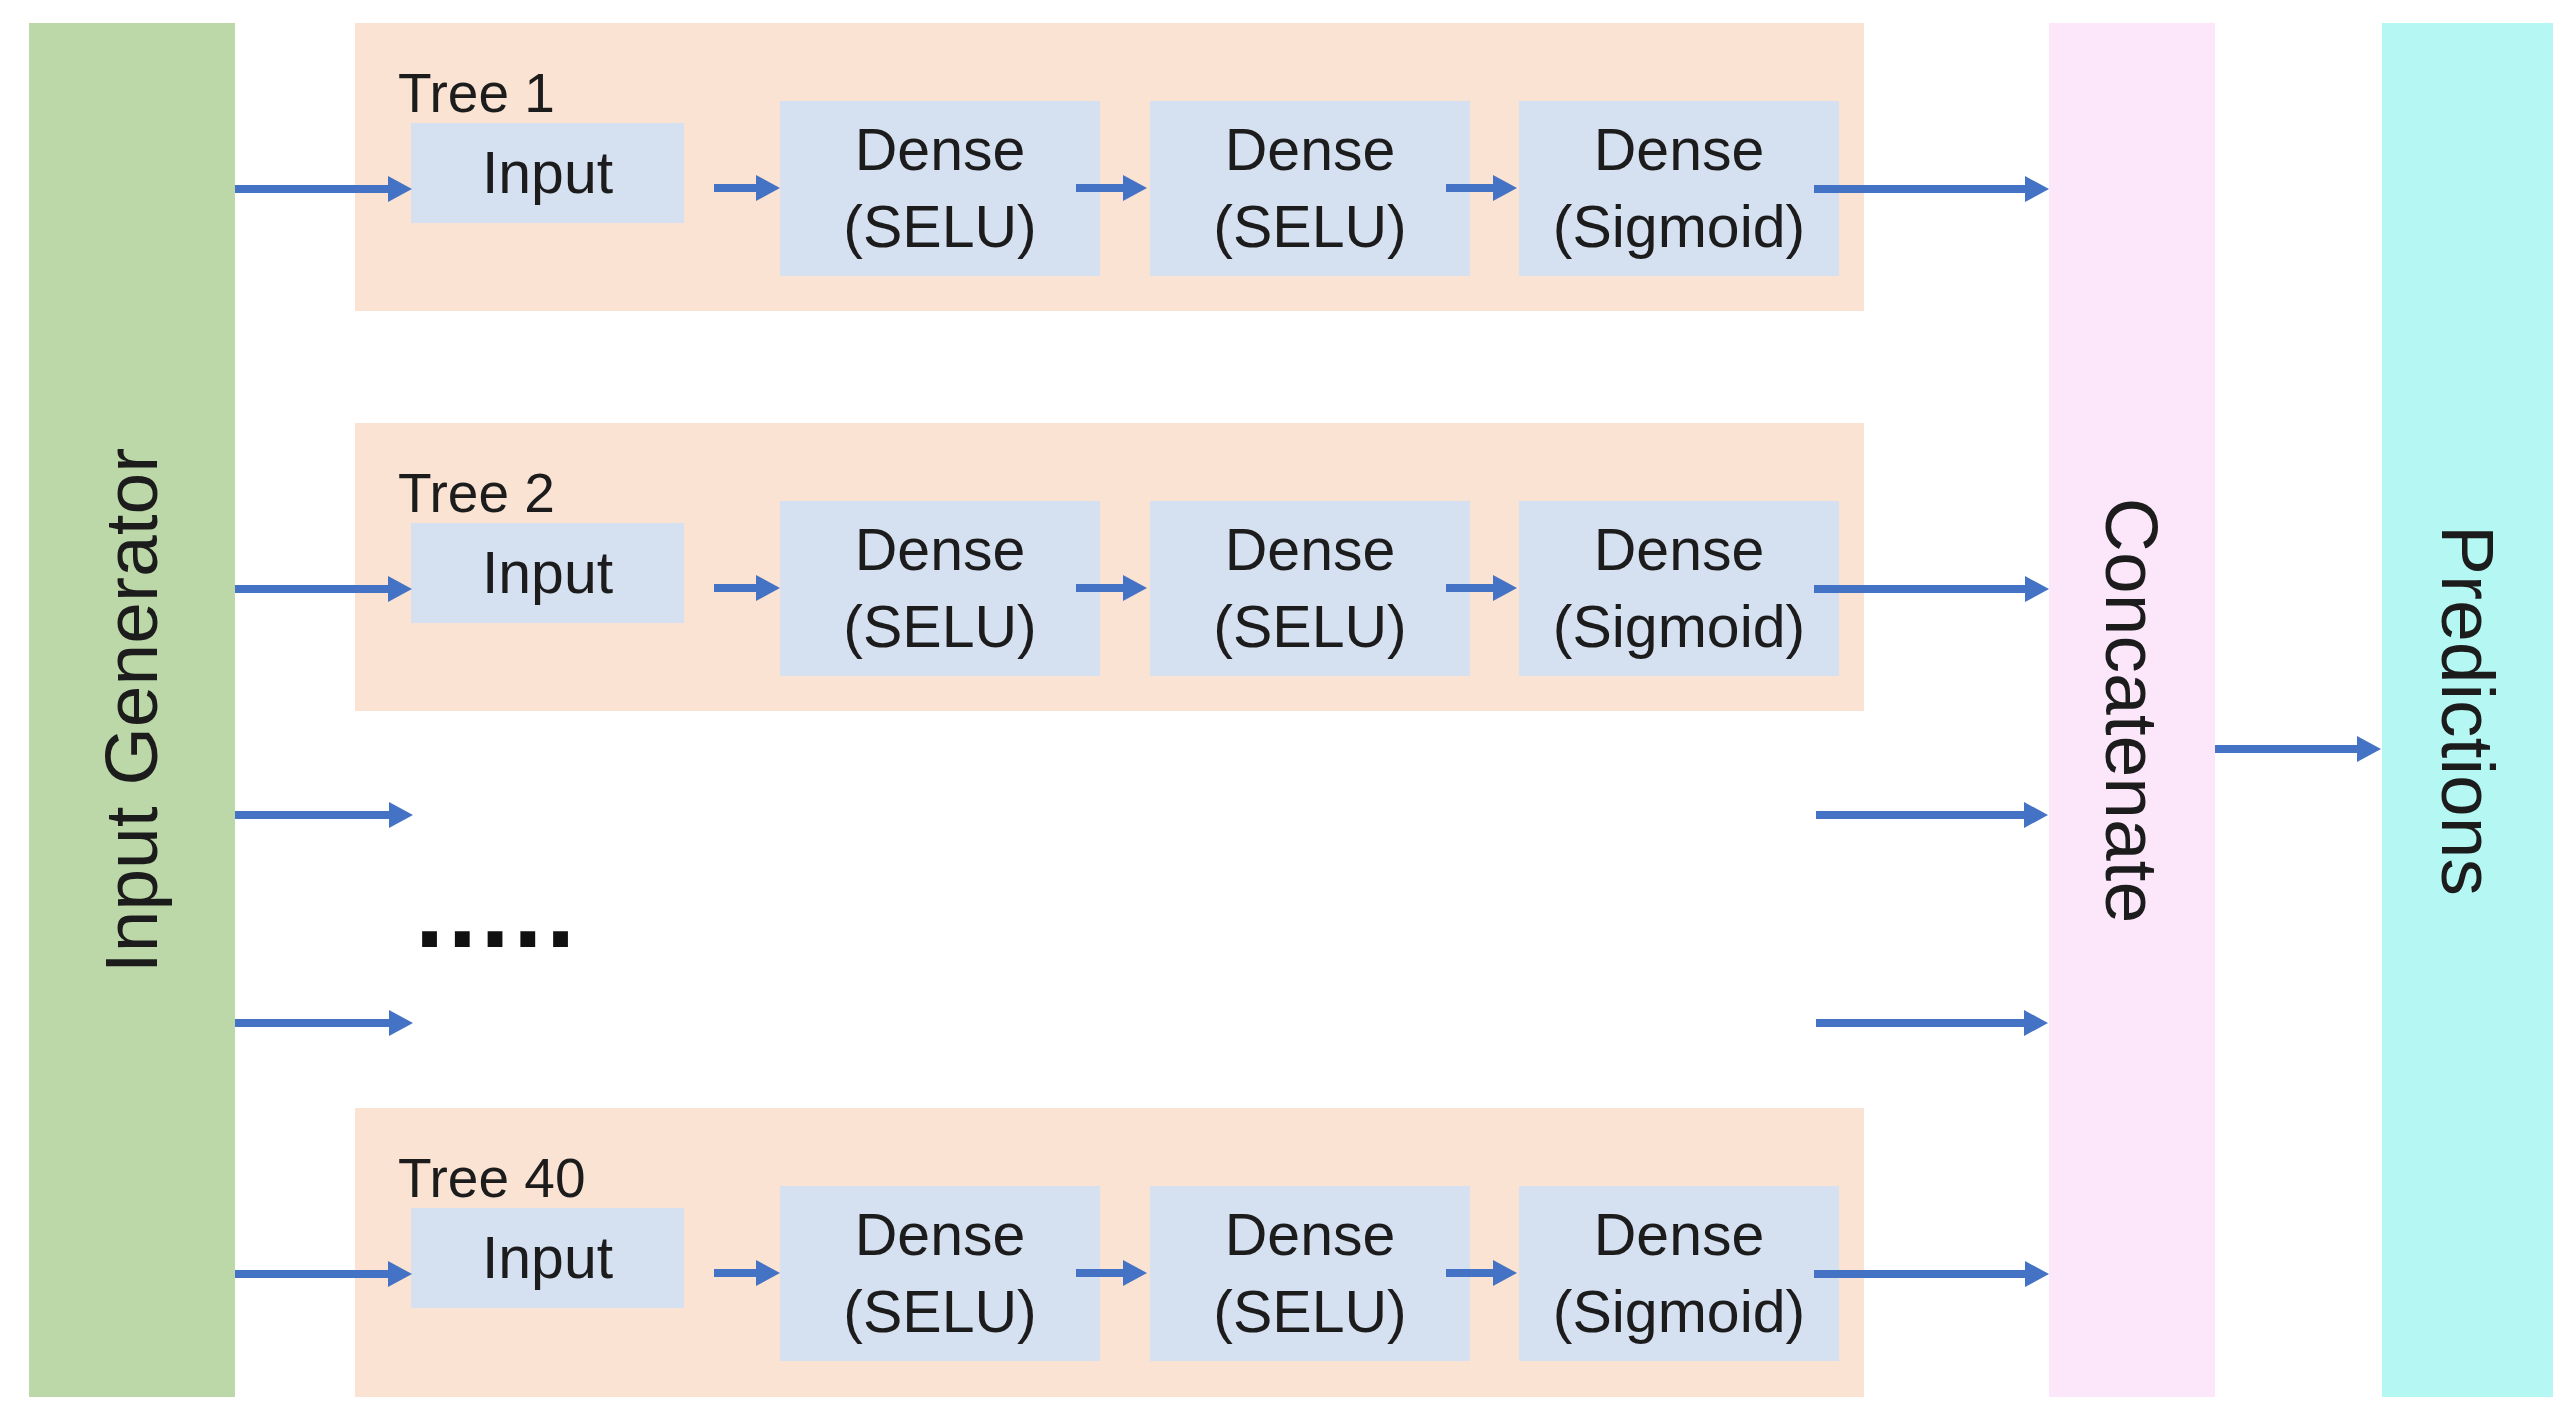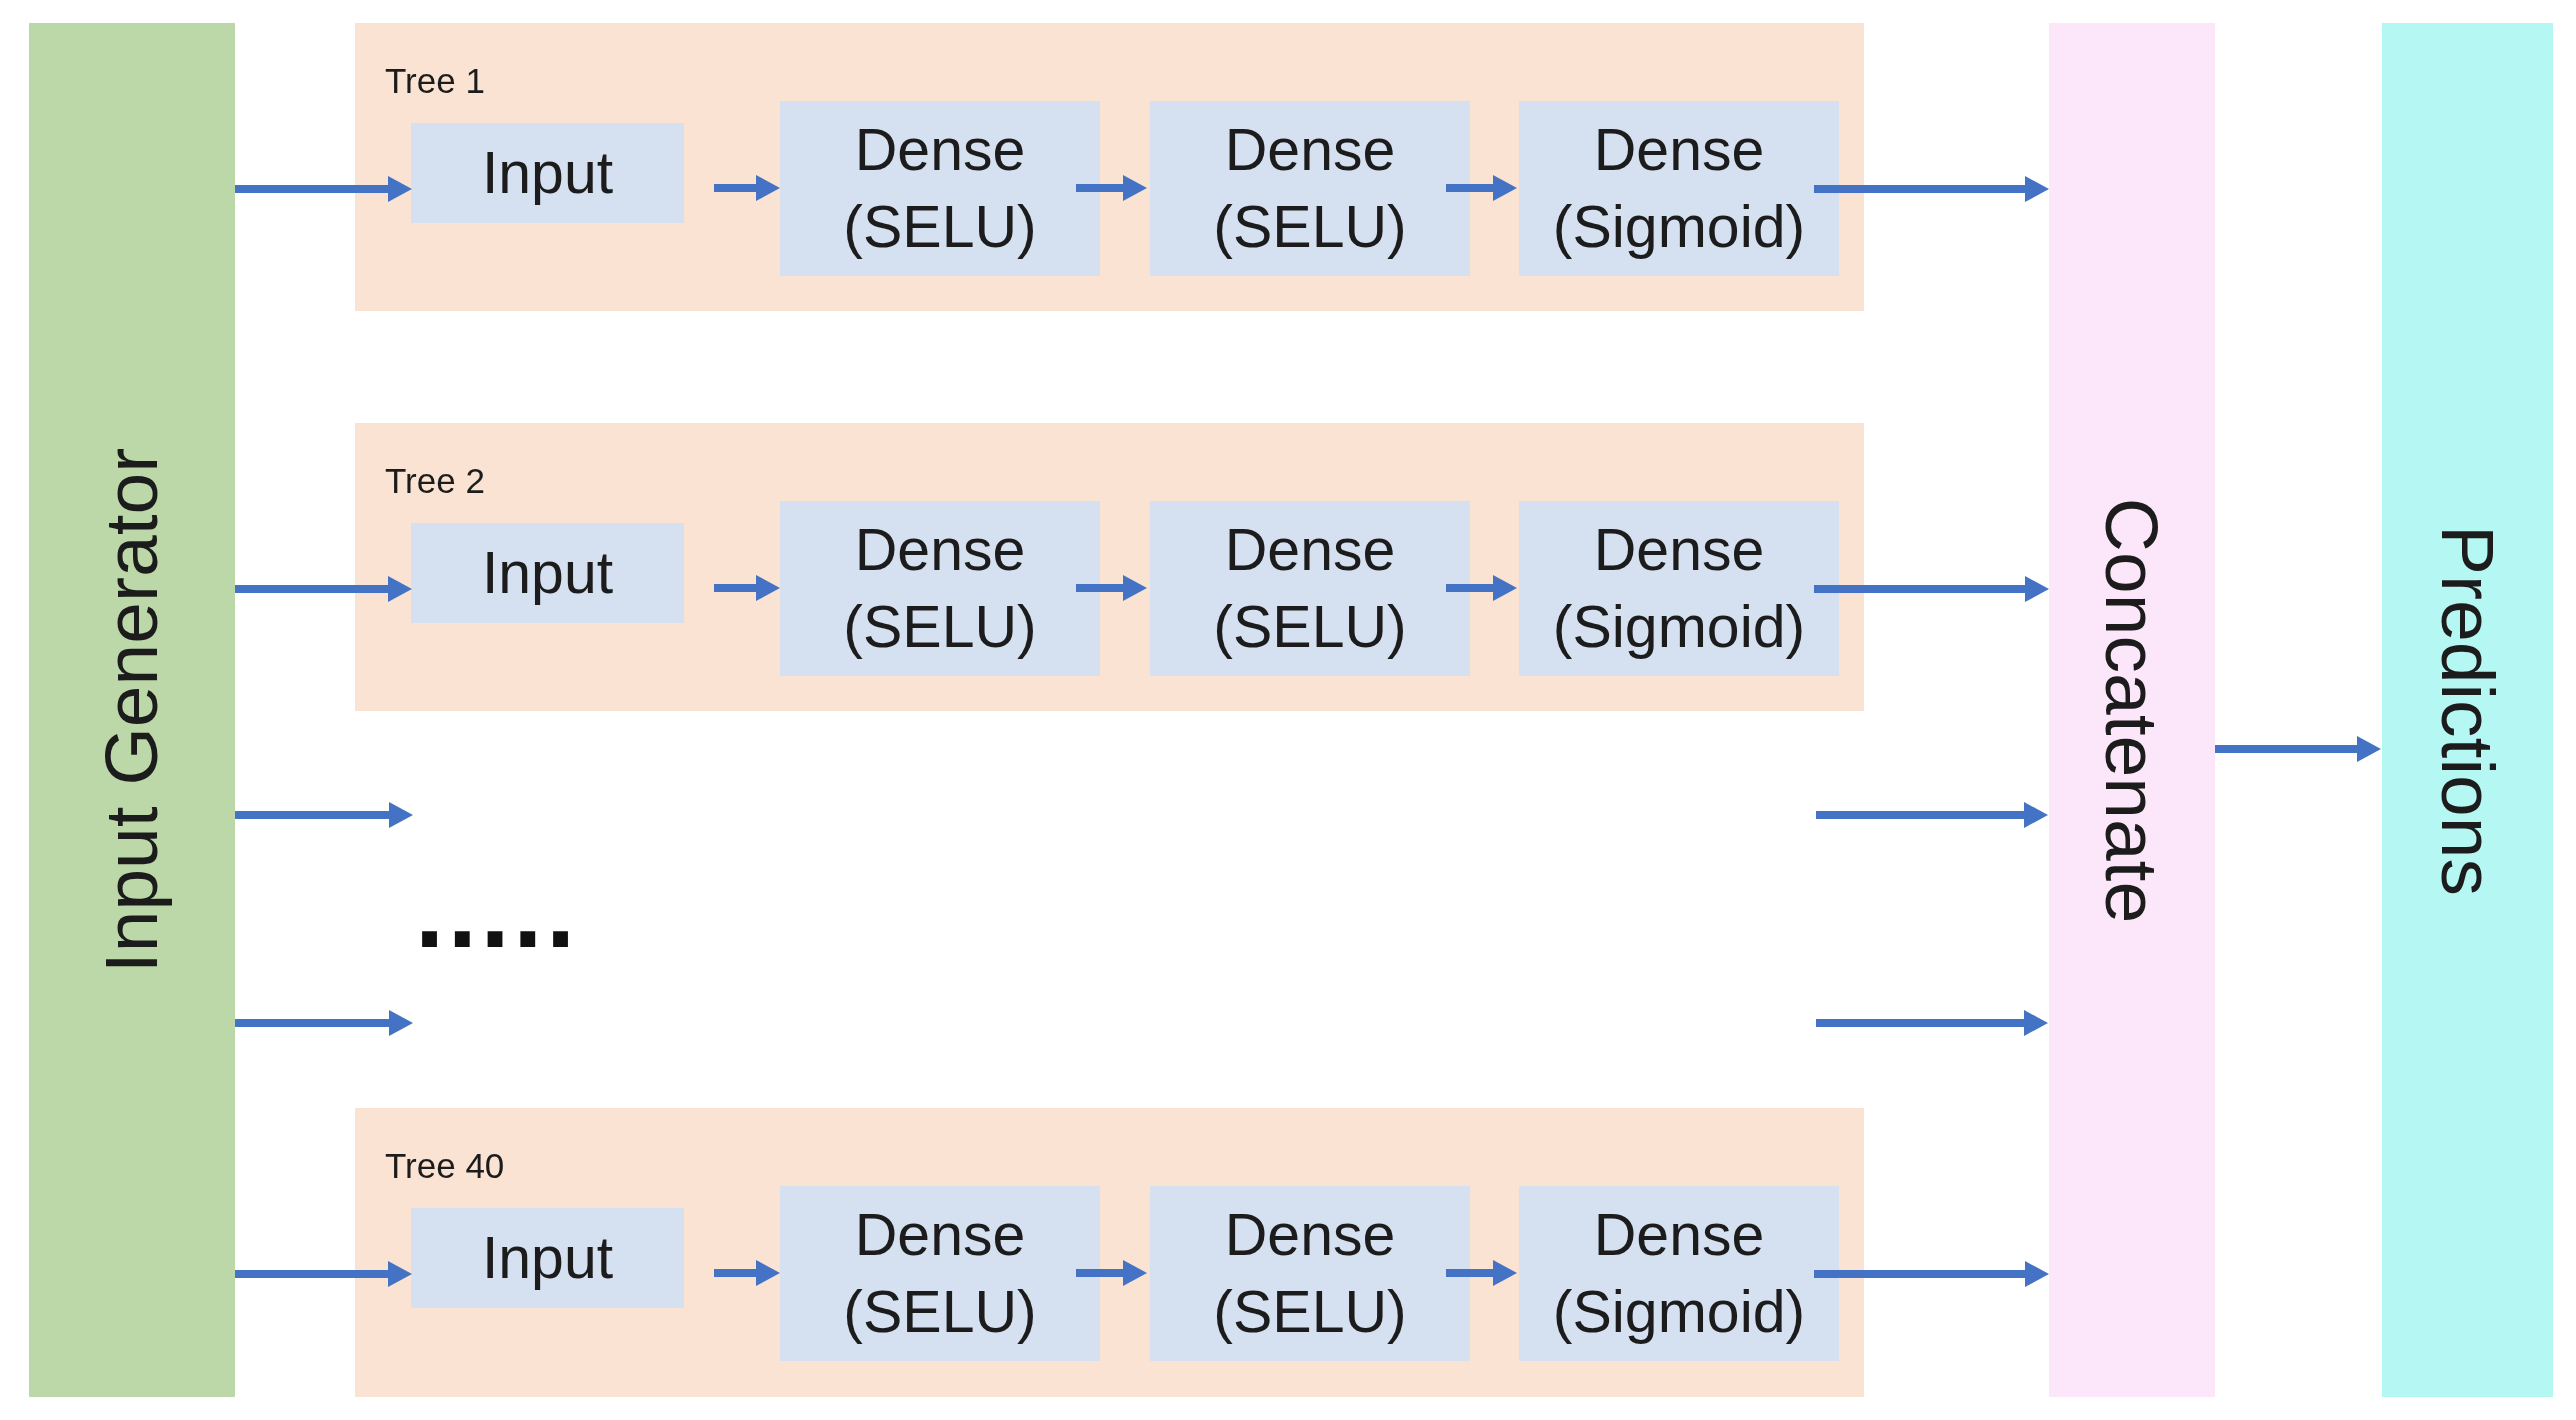--- a/index.html
+++ b/index.html
@@ -40,22 +40,22 @@
 
   
   .tree{
     position:absolute;
     left:355px;width:1509px;
     background:var(--tree-panel);
   }
   .tree-title{
     position:absolute;
     left:27px;top:19.6px;
-    margin:3px;
-    font-size:35px;
+    margin:16px;
+    font-size:55px;
     font-weight:400;
     line-height:69px;
     color:var(--text);
   }
   .node{
     position:absolute;
     background:var(--node);
     display:flex;align-items:center;justify-content:center;
     text-align:center;
     white-space:pre-line;

